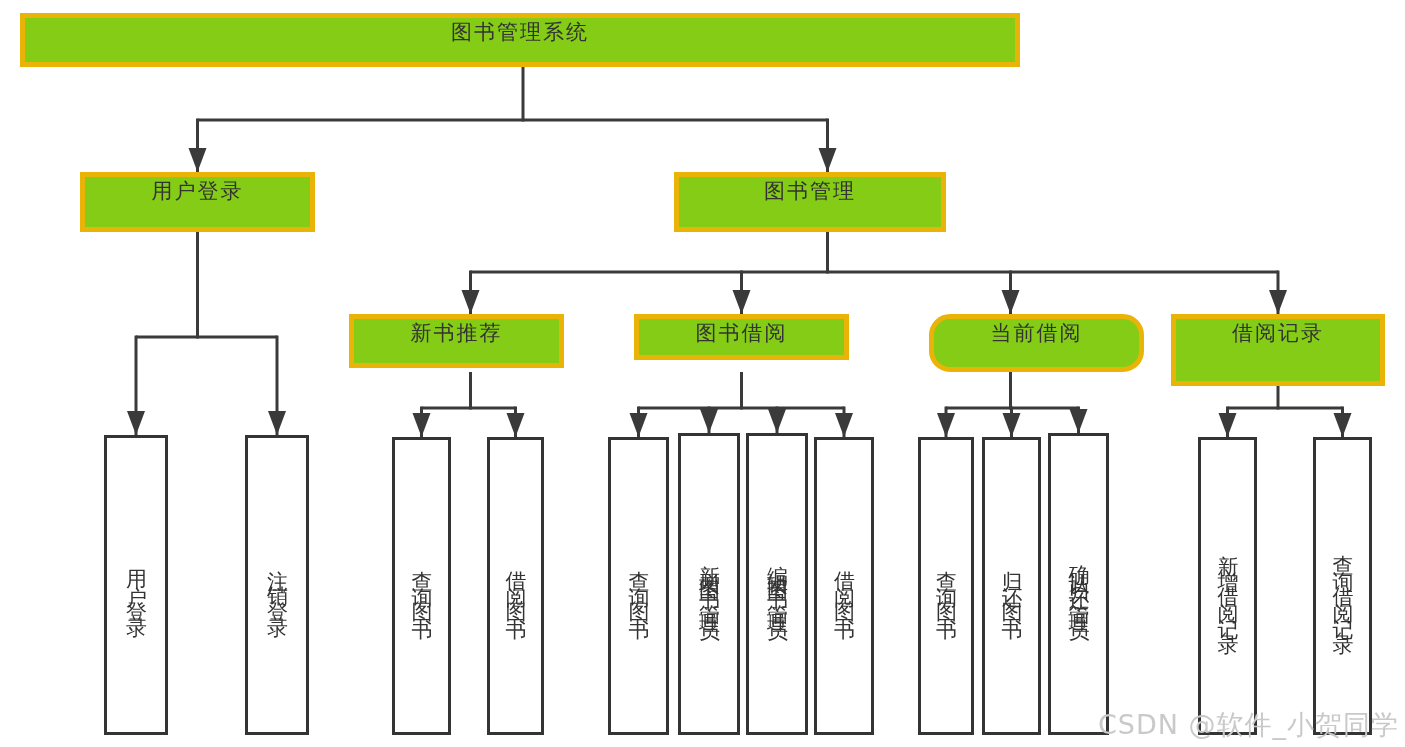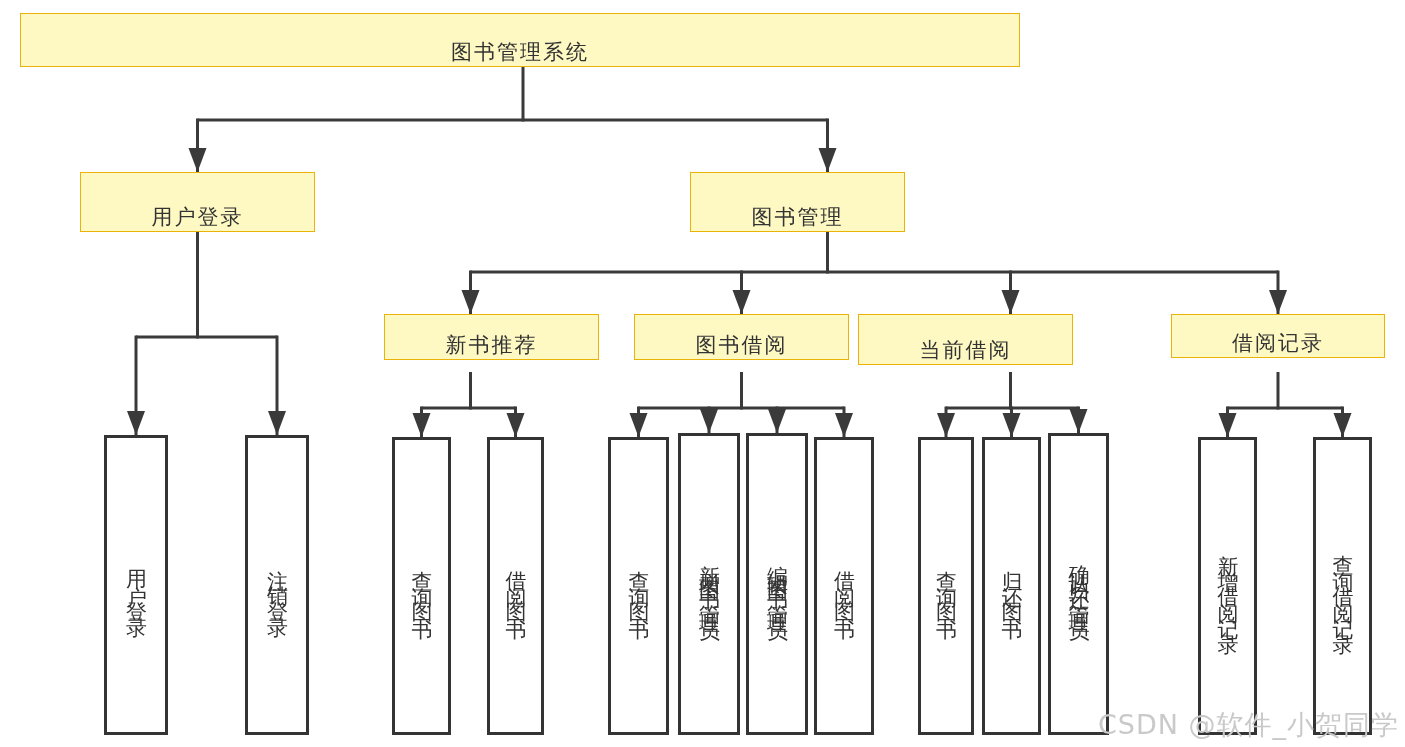--- a/index.html
+++ b/index.html
@@ -5,22 +5,22 @@
   html,body { margin:0; padding:0; background:#ffffff; }
   .canvas {
     position:relative; width:1405px; height:747px;
     background:#ffffff; overflow:hidden;
     font-family:"DejaVu Sans","Liberation Sans",sans-serif;
     color:#333333;
   }
   .connectors { position:absolute; left:0; top:0; width:1405px; height:747px; }
   .node {
     position:absolute; box-sizing:border-box;
-    border:1px solid #eab308; background:#fef9c3;
-    display:flex; align-items:flex-end; justify-content:center;
+    border:5px solid #eab308; background:#84cc16;
+    display:flex; align-items:flex-start; justify-content:center;
     font-size:21px; letter-spacing:2px; color:#333333;
   }
   .leaf {
     position:absolute; box-sizing:border-box;
     border:3px solid #343434; background:#ffffff;
     display:flex; align-items:center; justify-content:center;
     font-size:21px; color:#333333;
   }
   .leaf .v {
     writing-mode:vertical-rl; text-orientation:mixed;
@@ -93,34 +93,34 @@
     </g>
   </svg>
 
   <div class="node" style="left:20px; top:13px; width:1000px; height:54px;">
     <span>图书管理系统</span>
   </div>
 
   <div class="node" style="left:80px; top:172px; width:235px; height:60px;">
     <span>用户登录</span>
   </div>
-  <div class="node" style="left:690px; top:172px; width:215px; height:60px;">
+  <div class="node" style="left:674px; top:172px; width:272px; height:60px;">
     <span>图书管理</span>
   </div>
 
-  <div class="node" style="left:384px; top:314px; width:215px; height:46px;">
+  <div class="node" style="left:349px; top:314px; width:215px; height:54px;">
     <span>新书推荐</span>
   </div>
   <div class="node" style="left:634px; top:314px; width:215px; height:46px;">
     <span>图书借阅</span>
   </div>
-  <div class="node" style="left:858px; top:314px; width:215px; height:51px;">
+  <div class="node" style="left:929px; top:314px; width:215px; height:58px;border-radius:21px;">
     <span>当前借阅</span>
   </div>
-  <div class="node" style="left:1171px; top:314px; width:214px; height:44px;">
+  <div class="node" style="left:1171px; top:314px; width:214px; height:72px;">
     <span>借阅记录</span>
   </div>
 
   <div class="leaf" style="left:104px; top:435px; width:64px; height:300px;">
     <span class="v">用户登录</span>
   </div>
   <div class="leaf" style="left:245px; top:435px; width:64px; height:300px;">
     <span class="v">注销登录</span>
   </div>
 

